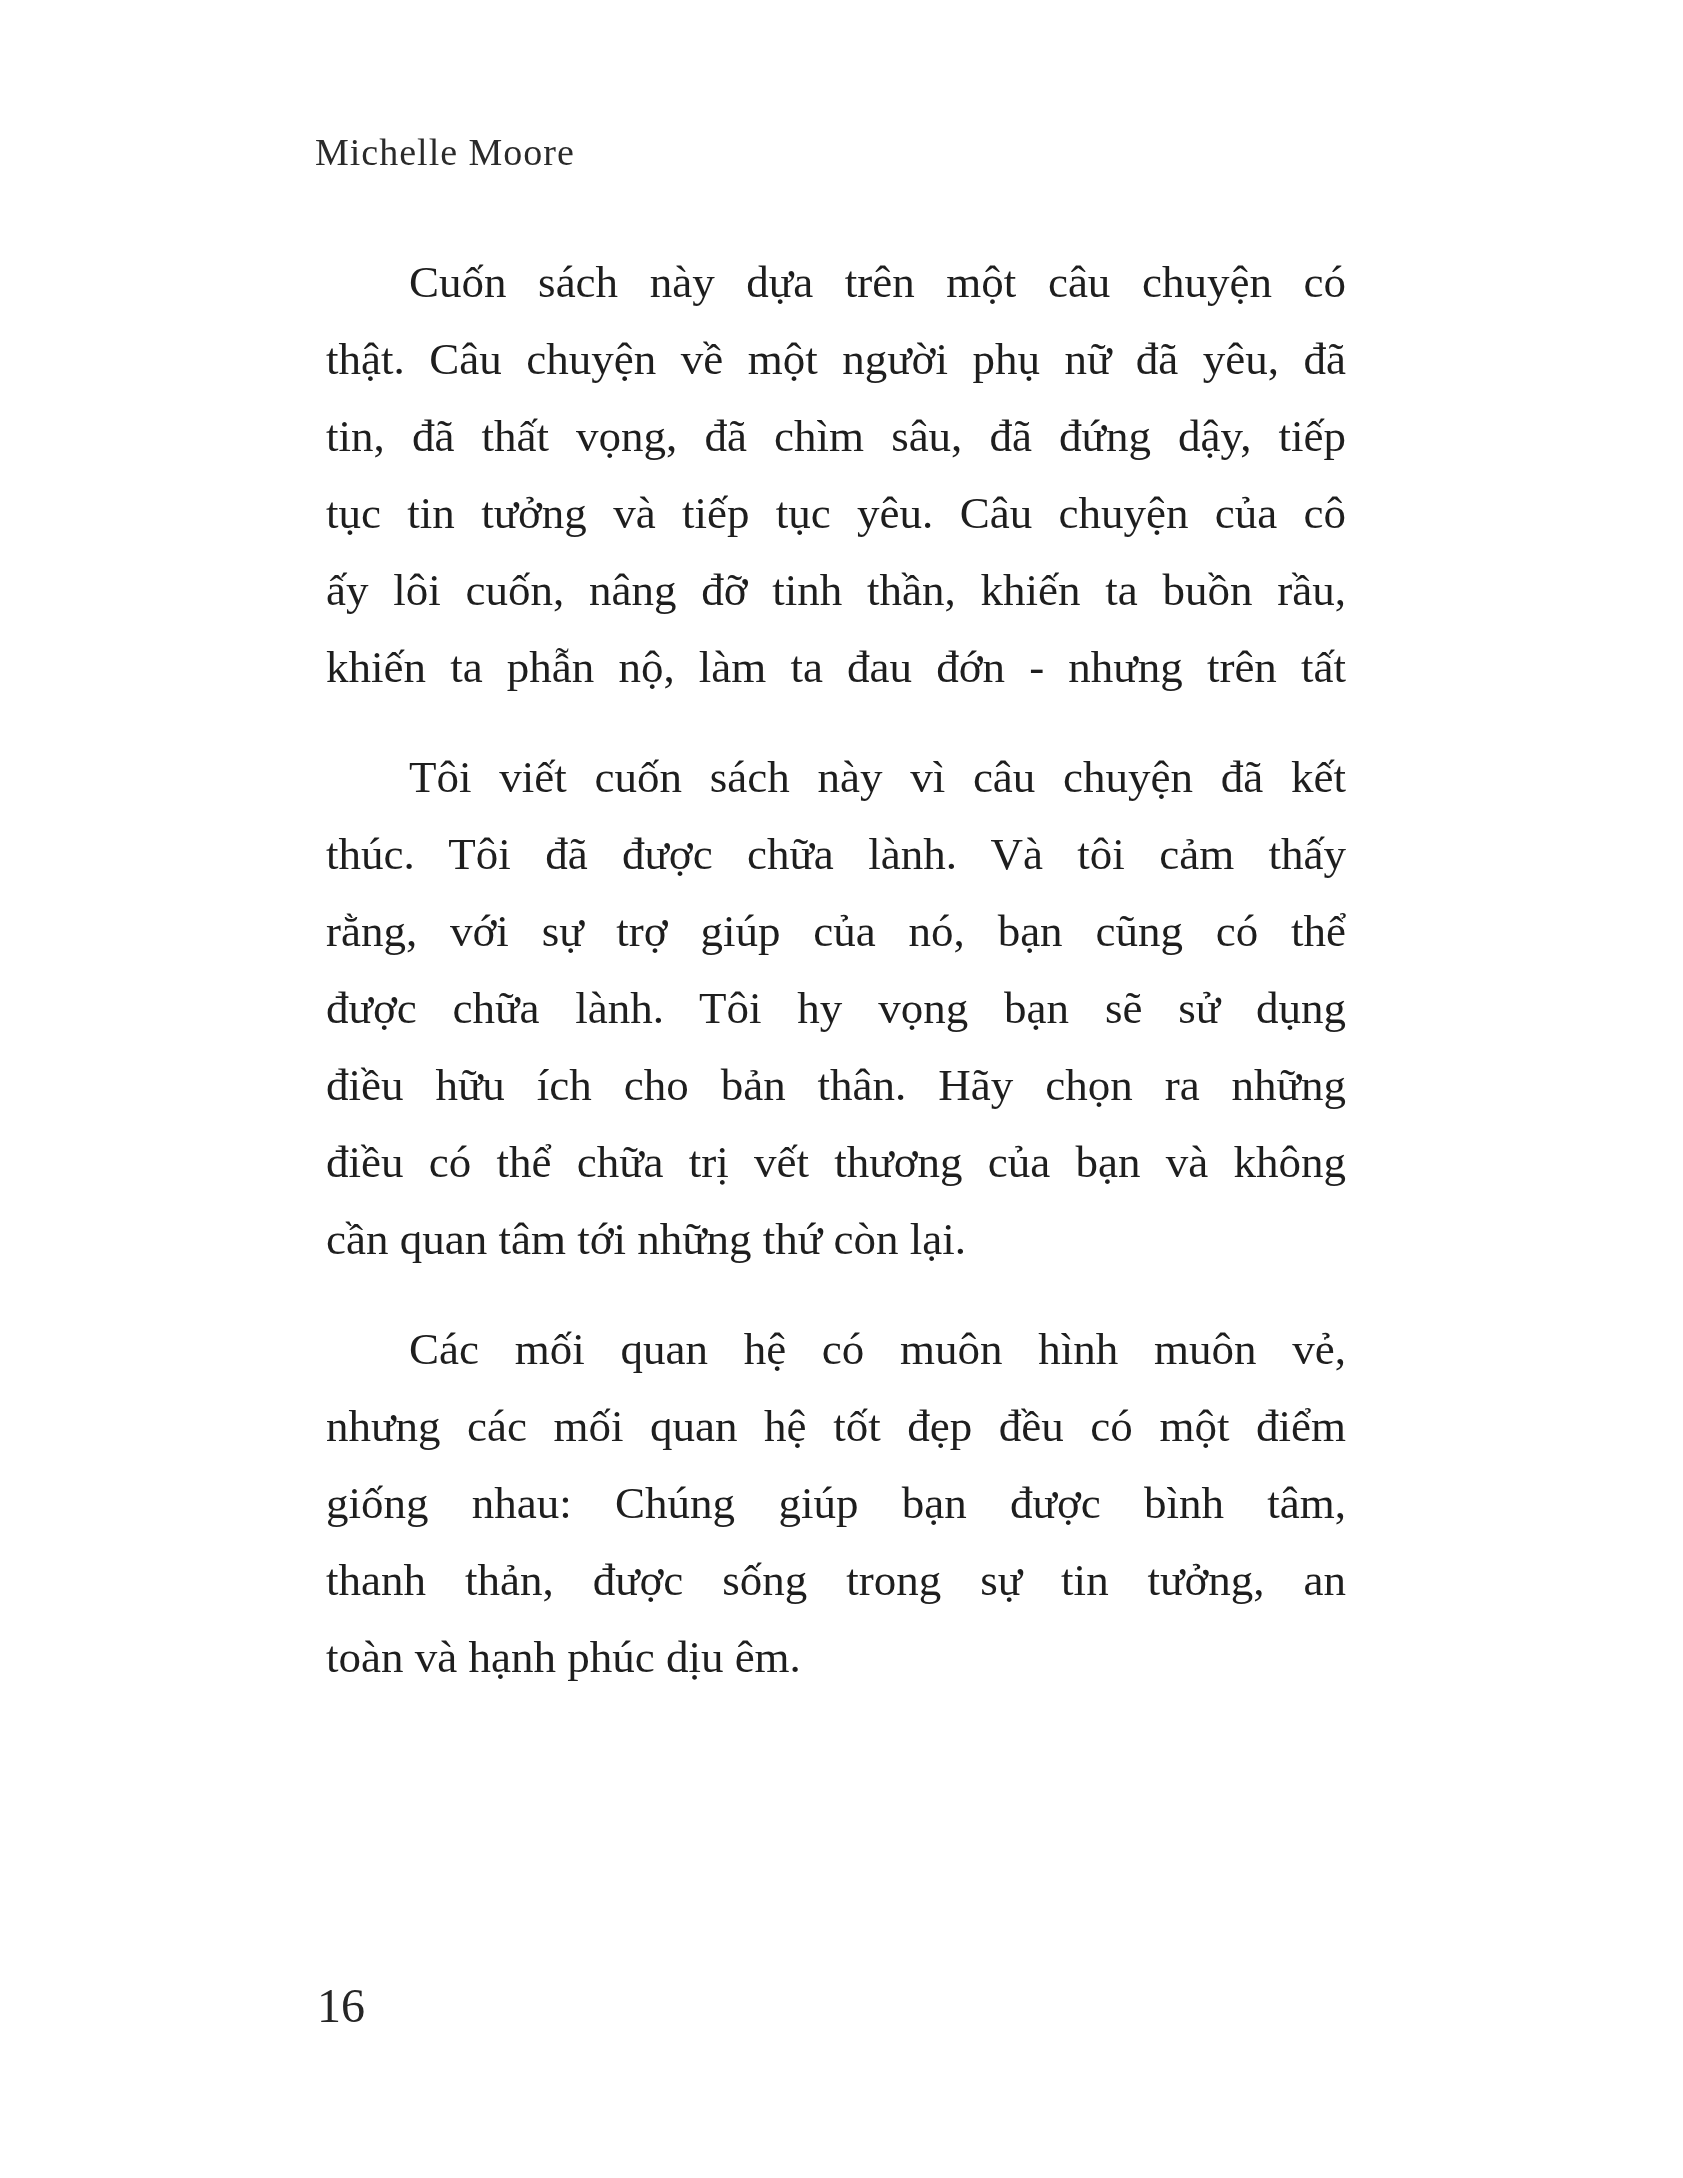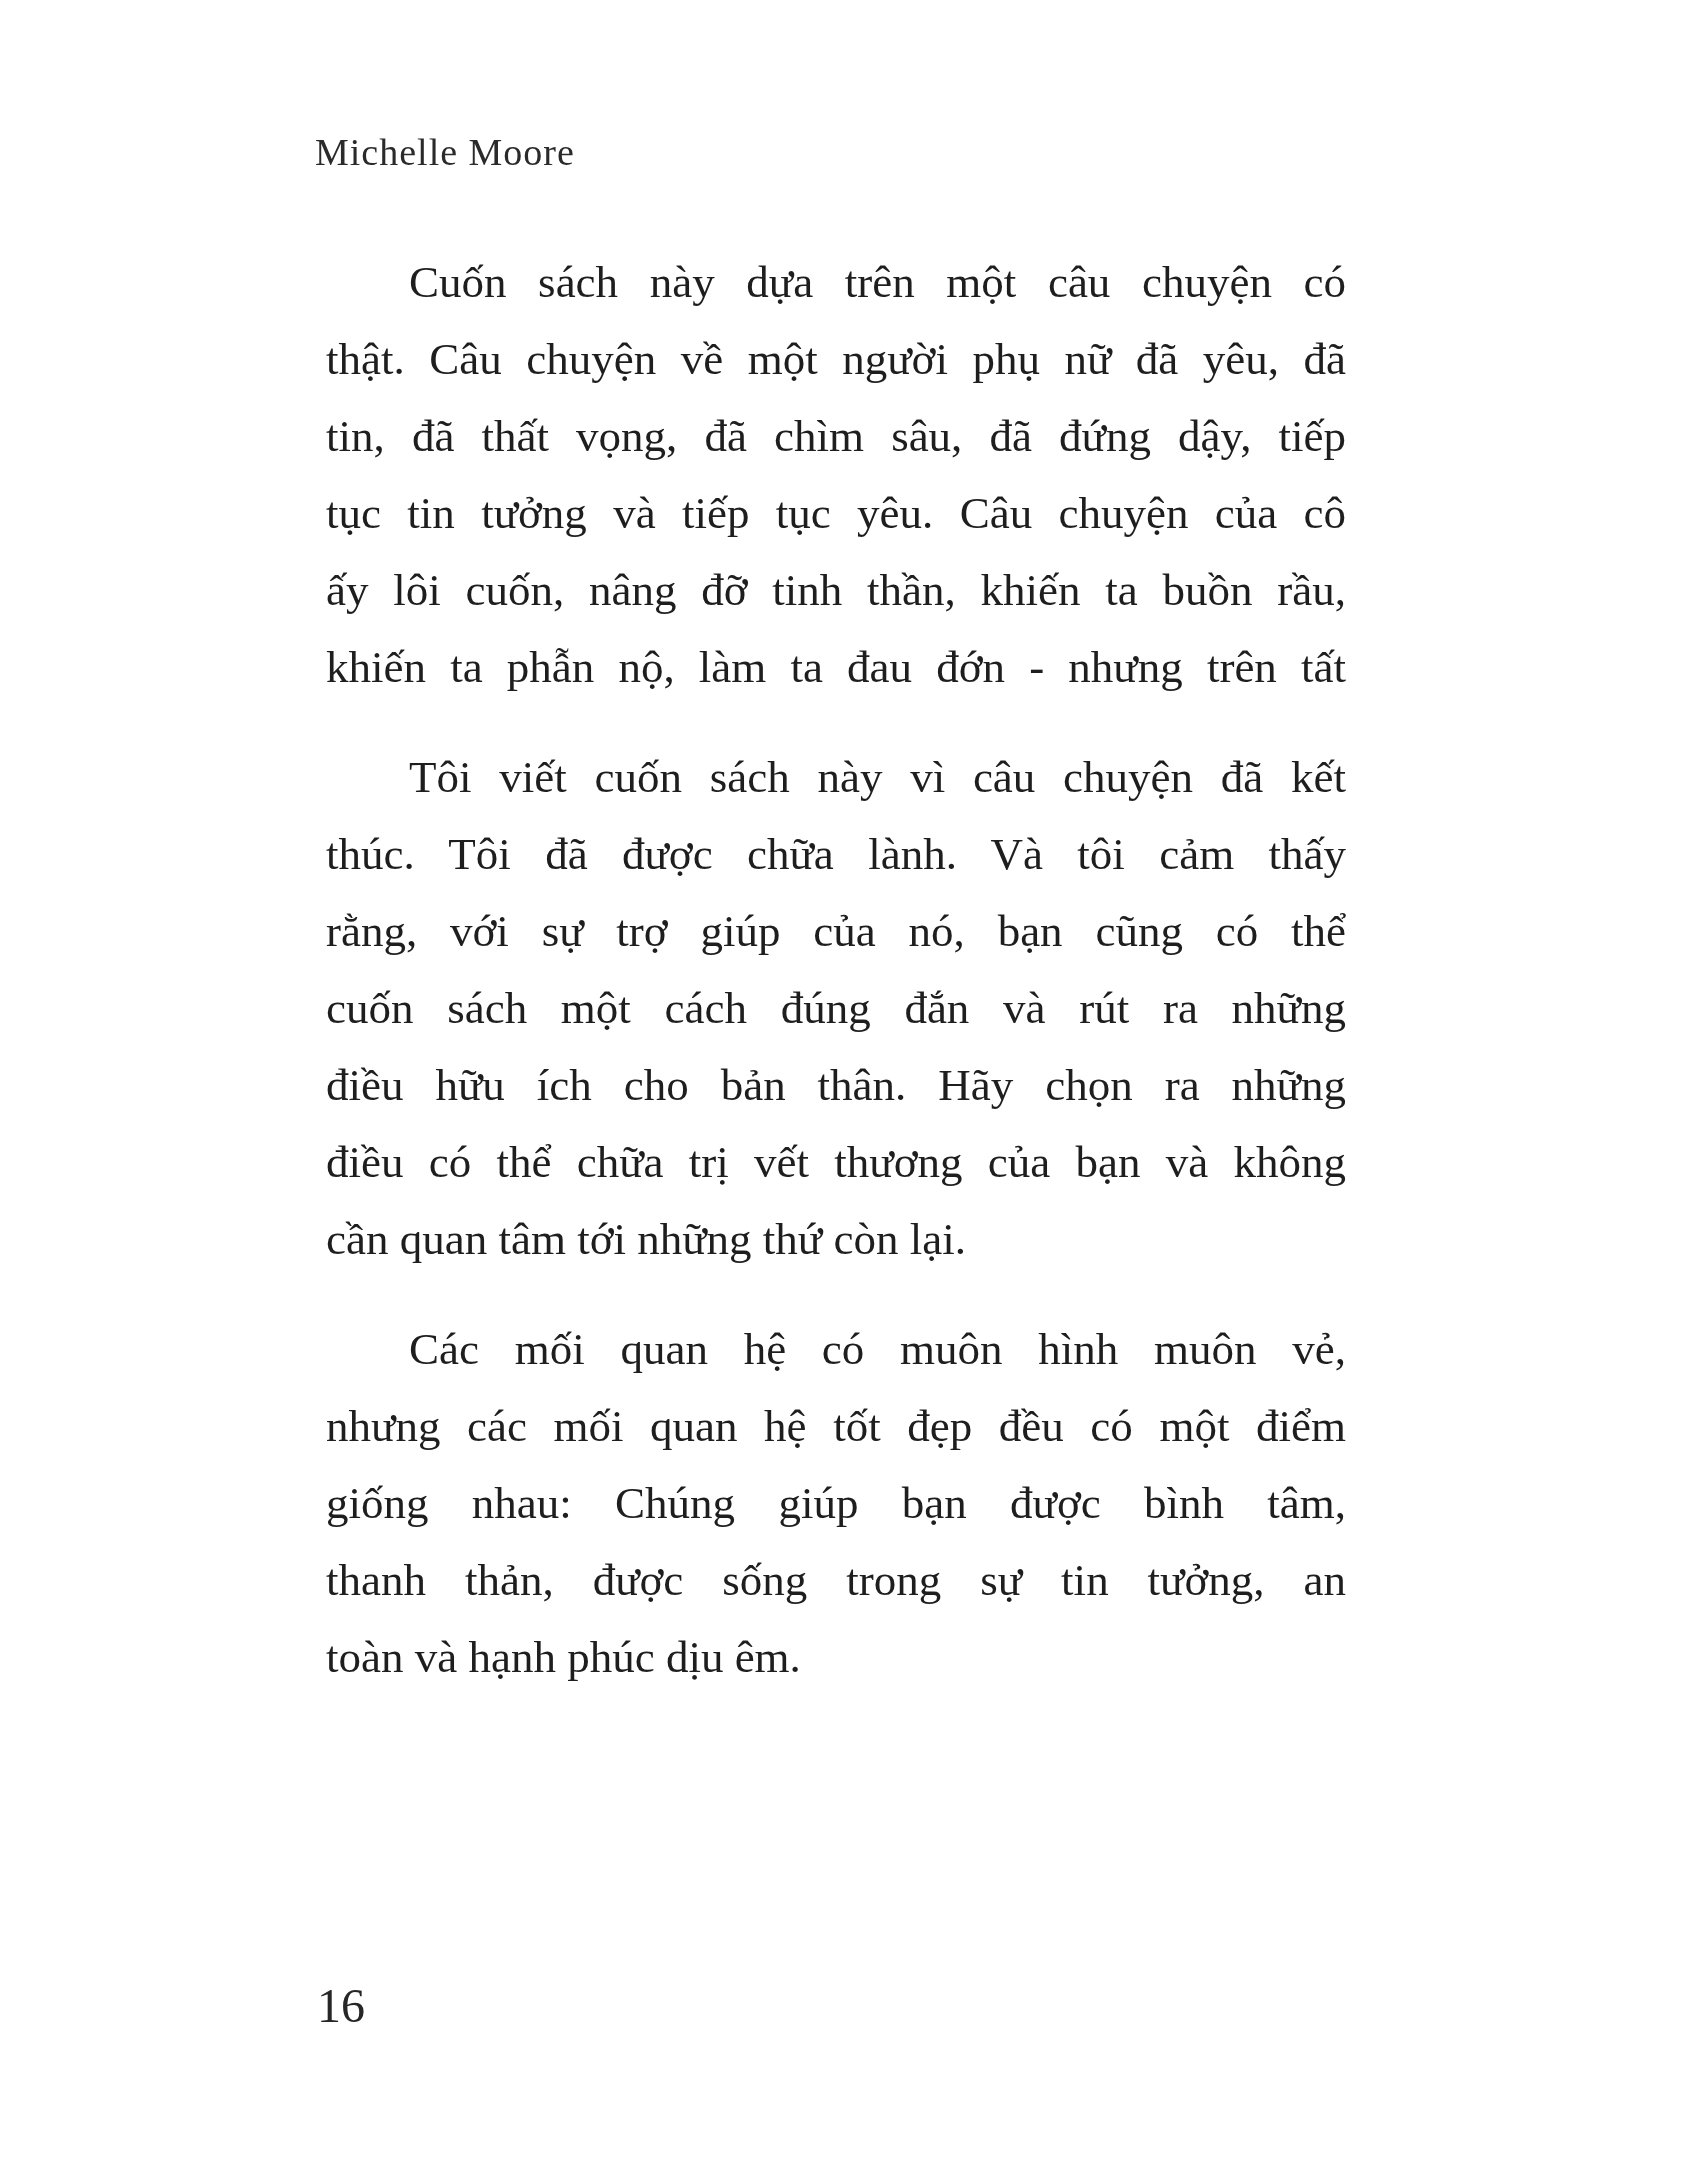--- a/index.html
+++ b/index.html
@@ -81,21 +81,21 @@
         <div class="line">thật. Câu chuyện về một người phụ nữ đã yêu, đã</div>
         <div class="line">tin, đã thất vọng, đã chìm sâu, đã đứng dậy, tiếp</div>
         <div class="line">tục tin tưởng và tiếp tục yêu. Câu chuyện của cô</div>
         <div class="line">ấy lôi cuốn, nâng đỡ tinh thần, khiến ta buồn rầu,</div>
         <div class="line">khiến ta phẫn nộ, làm ta đau đớn - nhưng trên tất</div>
       </div>
       <div class="para">
         <div class="line first">Tôi viết cuốn sách này vì câu chuyện đã kết</div>
         <div class="line">thúc. Tôi đã được chữa lành. Và tôi cảm thấy</div>
         <div class="line">rằng, với sự trợ giúp của nó, bạn cũng có thể</div>
-        <div class="line">cuốn sách một cách đúng đắn và rút ra những</div>
+        <div class="line">được chữa lành. Tôi hy vọng bạn sẽ sử dụng</div>
         <div class="line">điều hữu ích cho bản thân. Hãy chọn ra những</div>
         <div class="line">điều có thể chữa trị vết thương của bạn và không</div>
         <div class="line last">cần quan tâm tới những thứ còn lại.</div>
       </div>
       <div class="para">
         <div class="line first">Các mối quan hệ có muôn hình muôn vẻ,</div>
         <div class="line">nhưng các mối quan hệ tốt đẹp đều có một điểm</div>
         <div class="line">giống nhau: Chúng giúp bạn được bình tâm,</div>
         <div class="line">thanh thản, được sống trong sự tin tưởng, an</div>
         <div class="line last">toàn và hạnh phúc dịu êm.</div>

